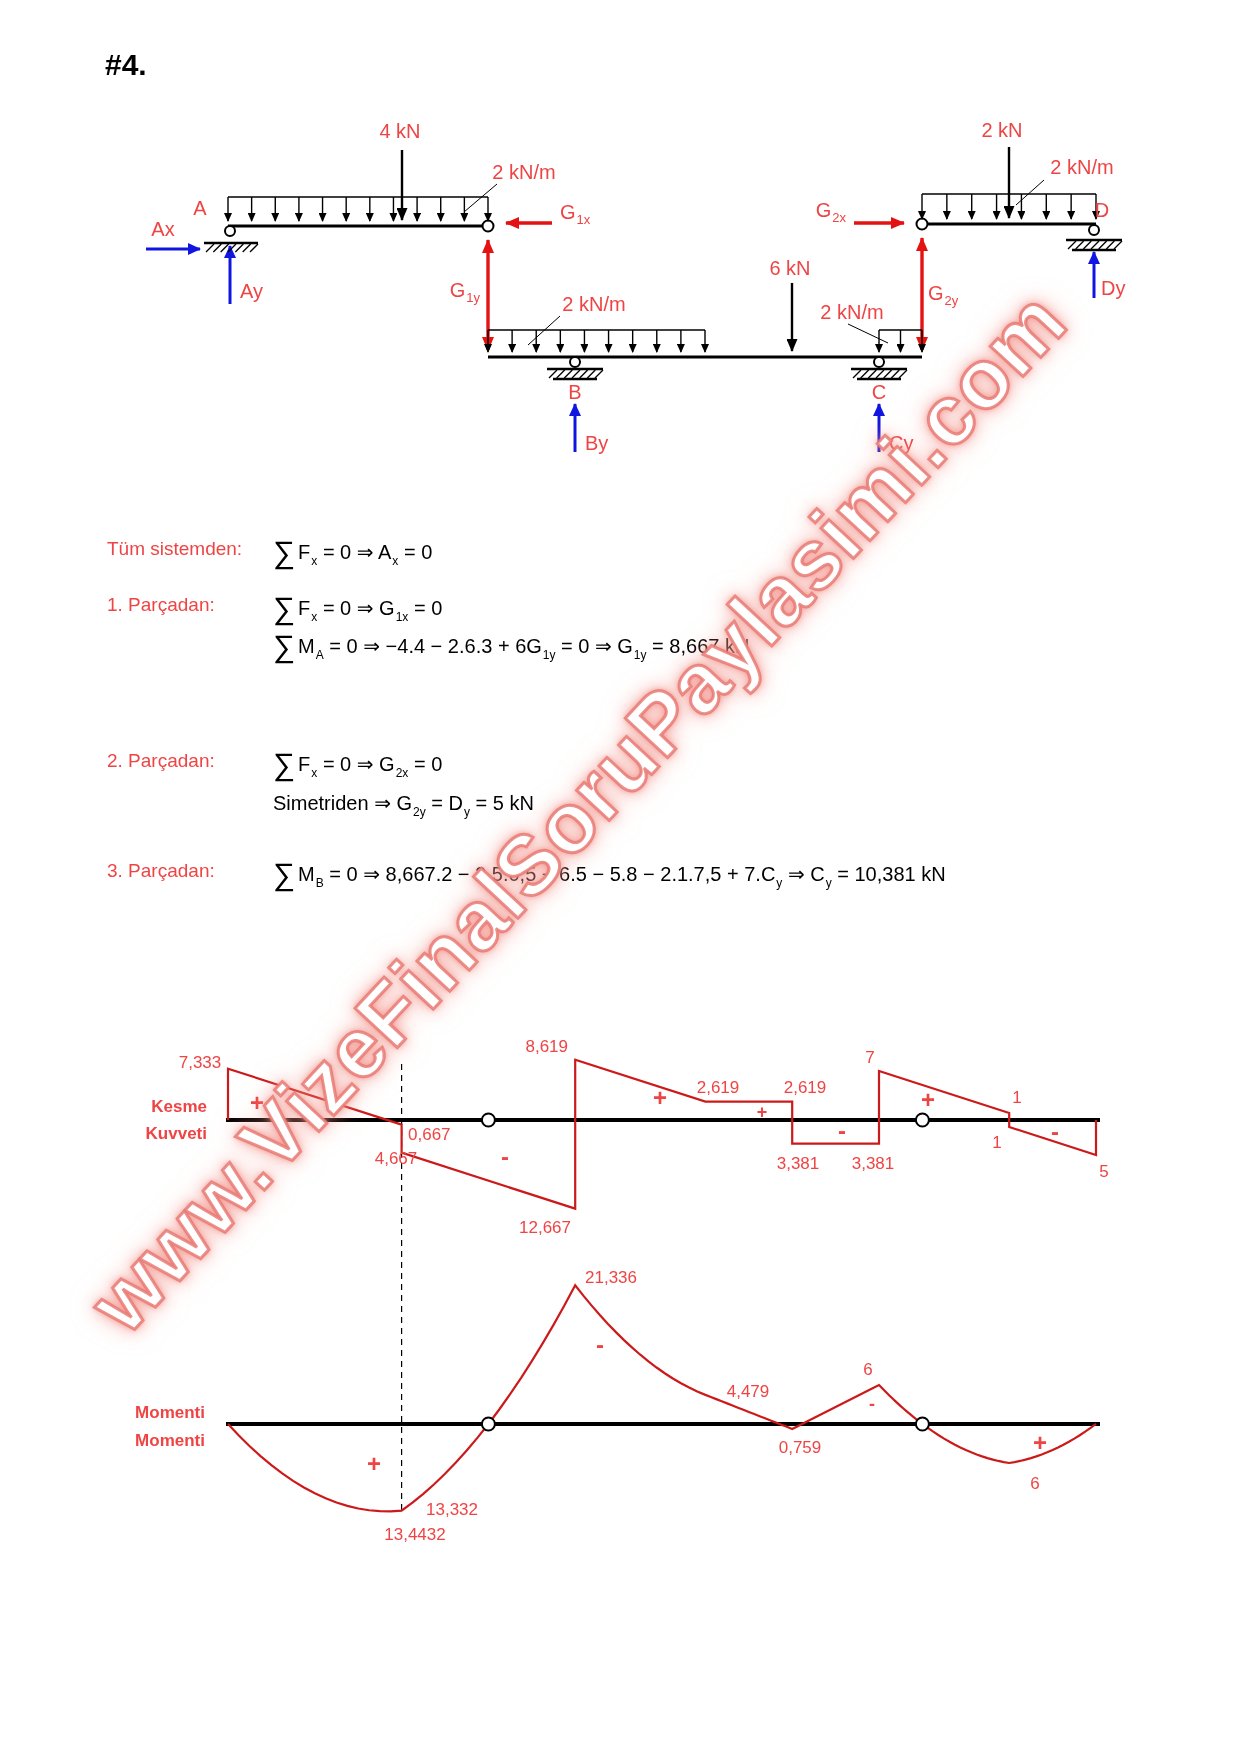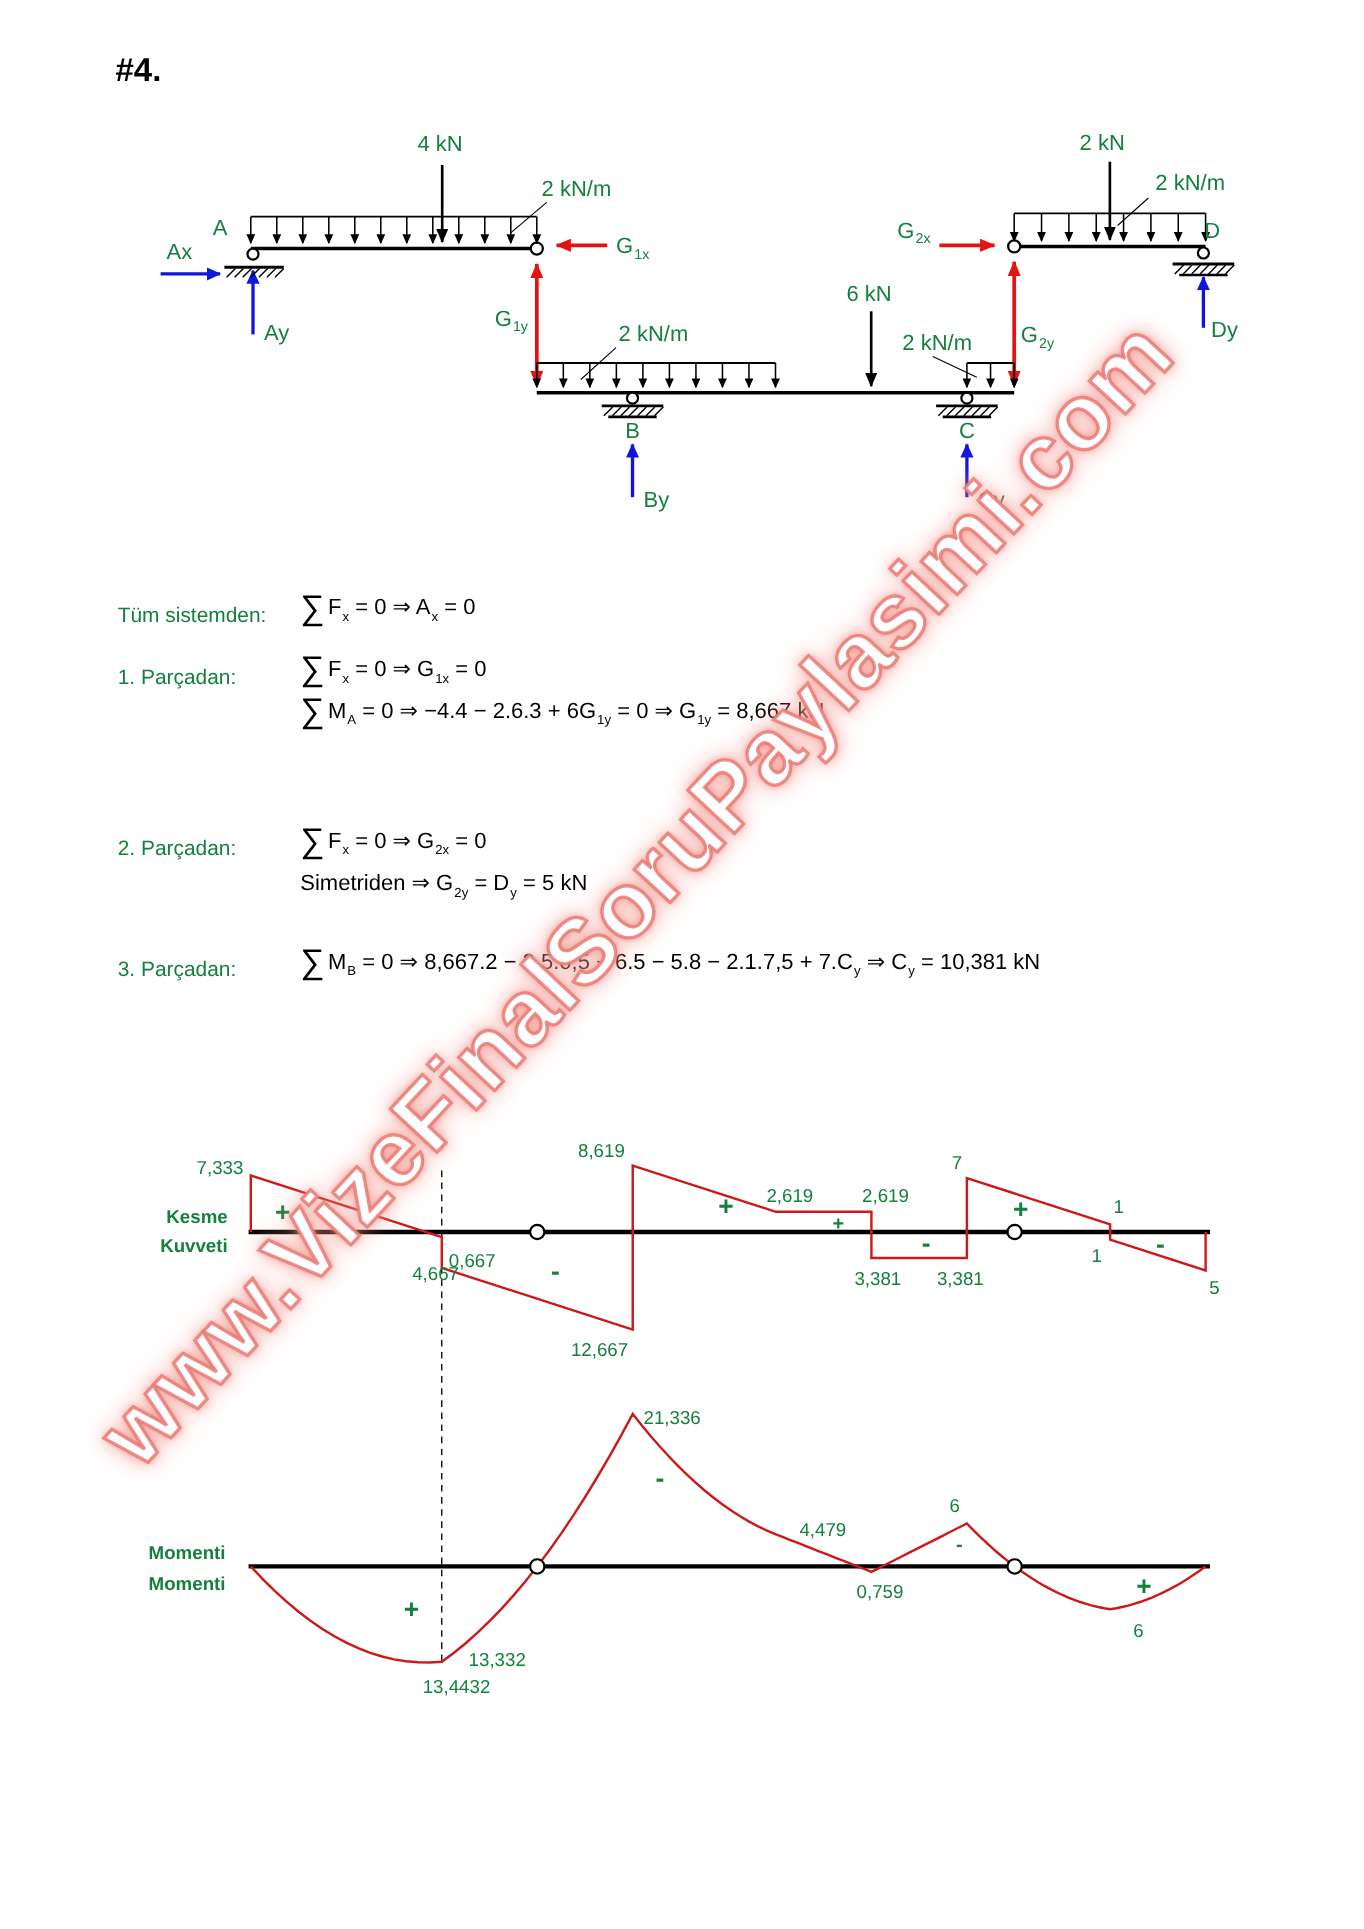--- a/index.html
+++ b/index.html
@@ -1,21 +1,21 @@
 <!DOCTYPE html>
 <html><head>
 <meta charset="utf-8">
 <style>
   html,body{margin:0;padding:0;background:#888;}
   #page{position:relative;width:1240px;height:1754px;background:#ffffff;margin:0 auto;
         font-family:"Liberation Sans",sans-serif;overflow:hidden;}
   #cv{position:absolute;left:0;top:0;width:1240px;height:1754px;}
   #labels{position:absolute;left:0;top:0;width:1240px;height:1754px;pointer-events:none;}
-  .lbl{position:absolute;white-space:nowrap;color:#15803d;transform:translate(-50%,-50%);line-height:1;}
-  .a-l{transform:translate(0,-50%);margin-top:12px;}
+  .lbl{position:absolute;white-space:nowrap;color:#ef4444;transform:translate(-50%,-50%);line-height:1;}
+  .a-l{transform:translate(0,-50%);}
   .a-r{transform:translate(-100%,-50%);}
   .f-fbd{font-size:20px;}
   .f-val{font-size:17px;}
   .f-sign{font-size:24px;font-weight:600;}
   .f-sign-sm{font-size:18px;font-weight:600;}
   .f-ctitle{font-size:17px;font-weight:700;}
   .f-sec{font-size:19px;}
   #title{position:absolute;left:105px;top:48px;font-size:30px;font-weight:700;color:#000;}
   .eq{position:absolute;font-size:20px;color:#000;transform:translate(0,-50%);white-space:nowrap;line-height:1;}
   .eq .sum{font-size:31px;position:relative;top:4px;margin-right:3px;font-weight:400;}

